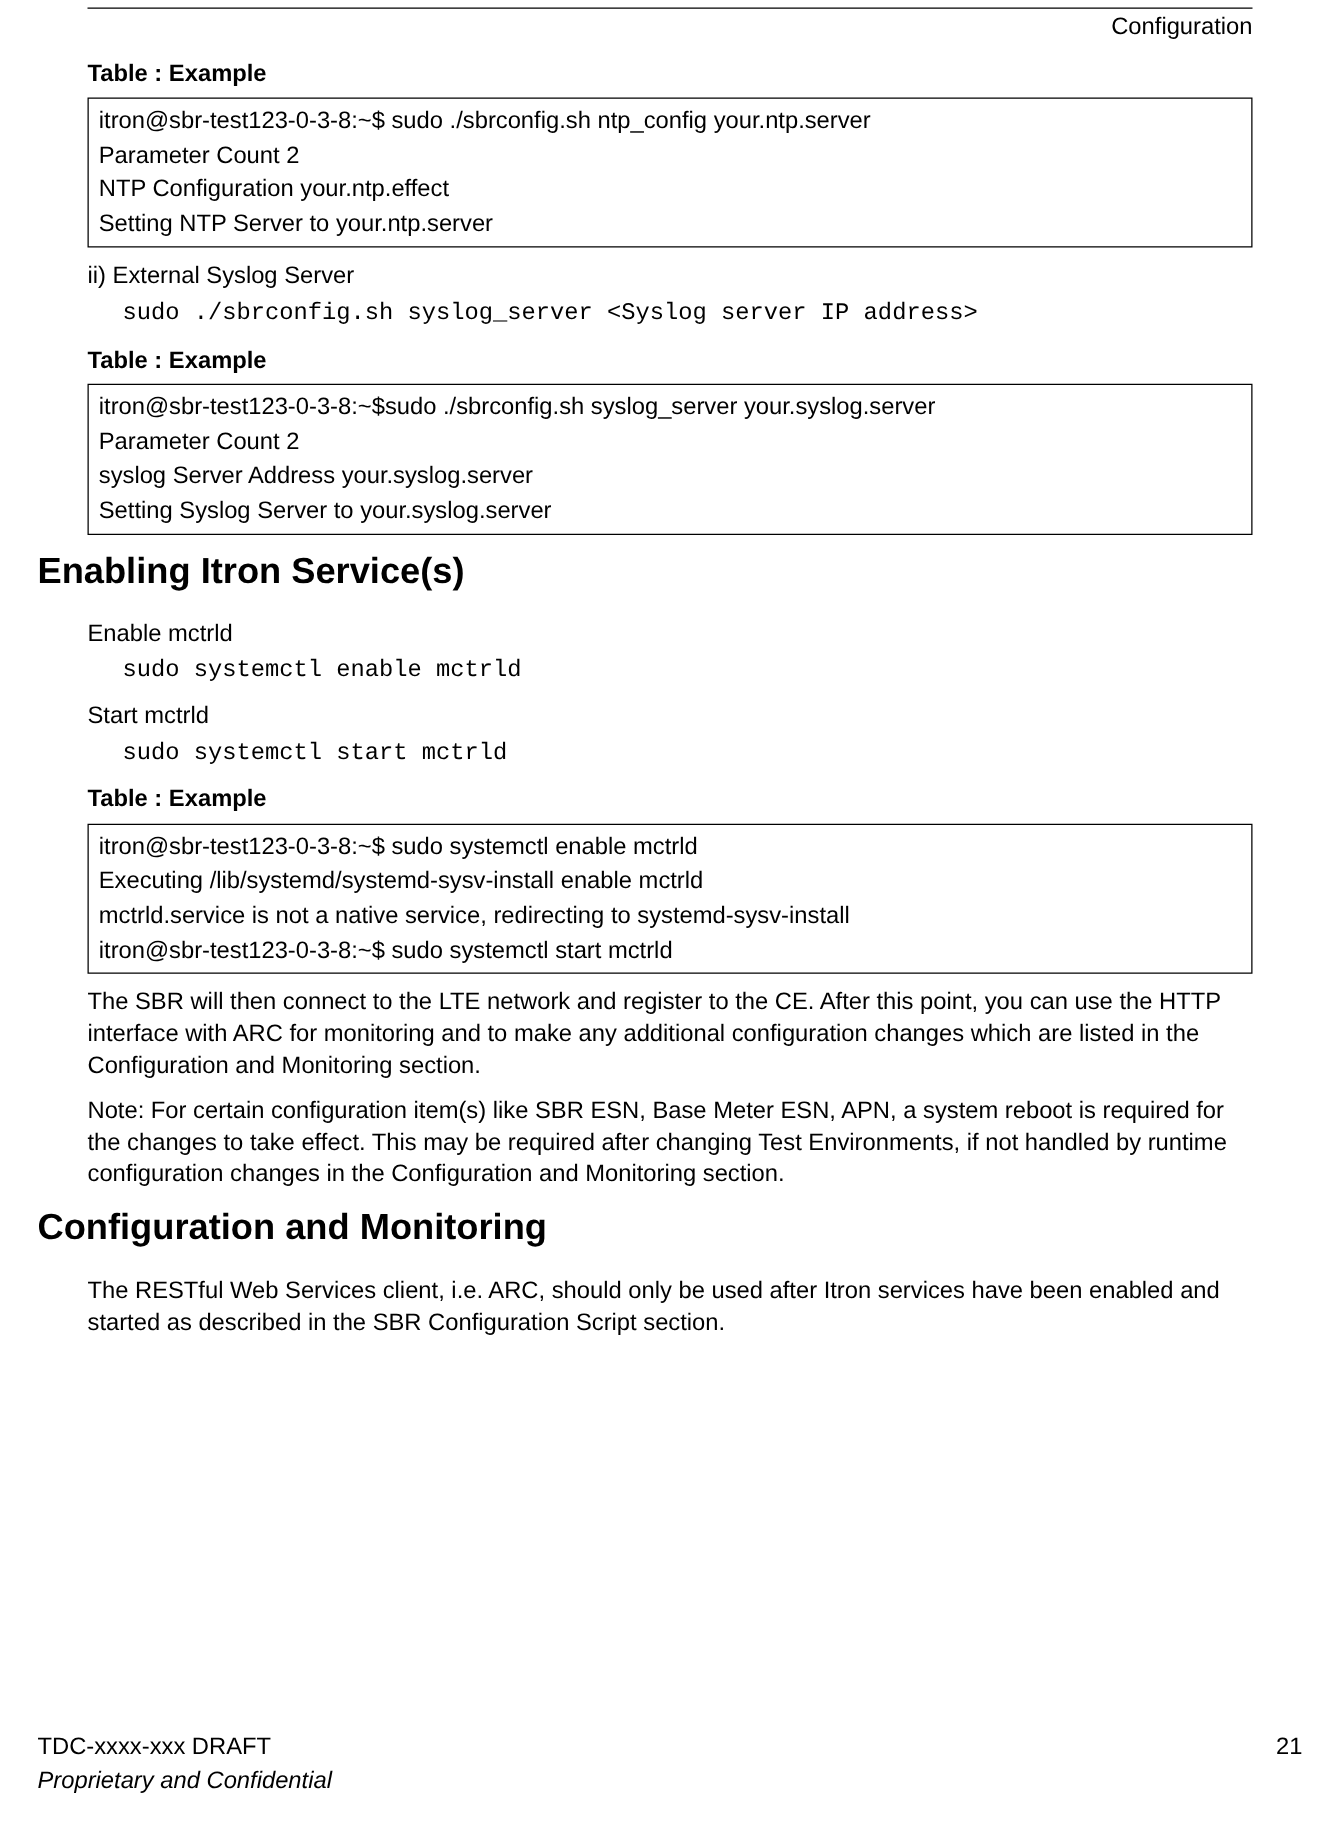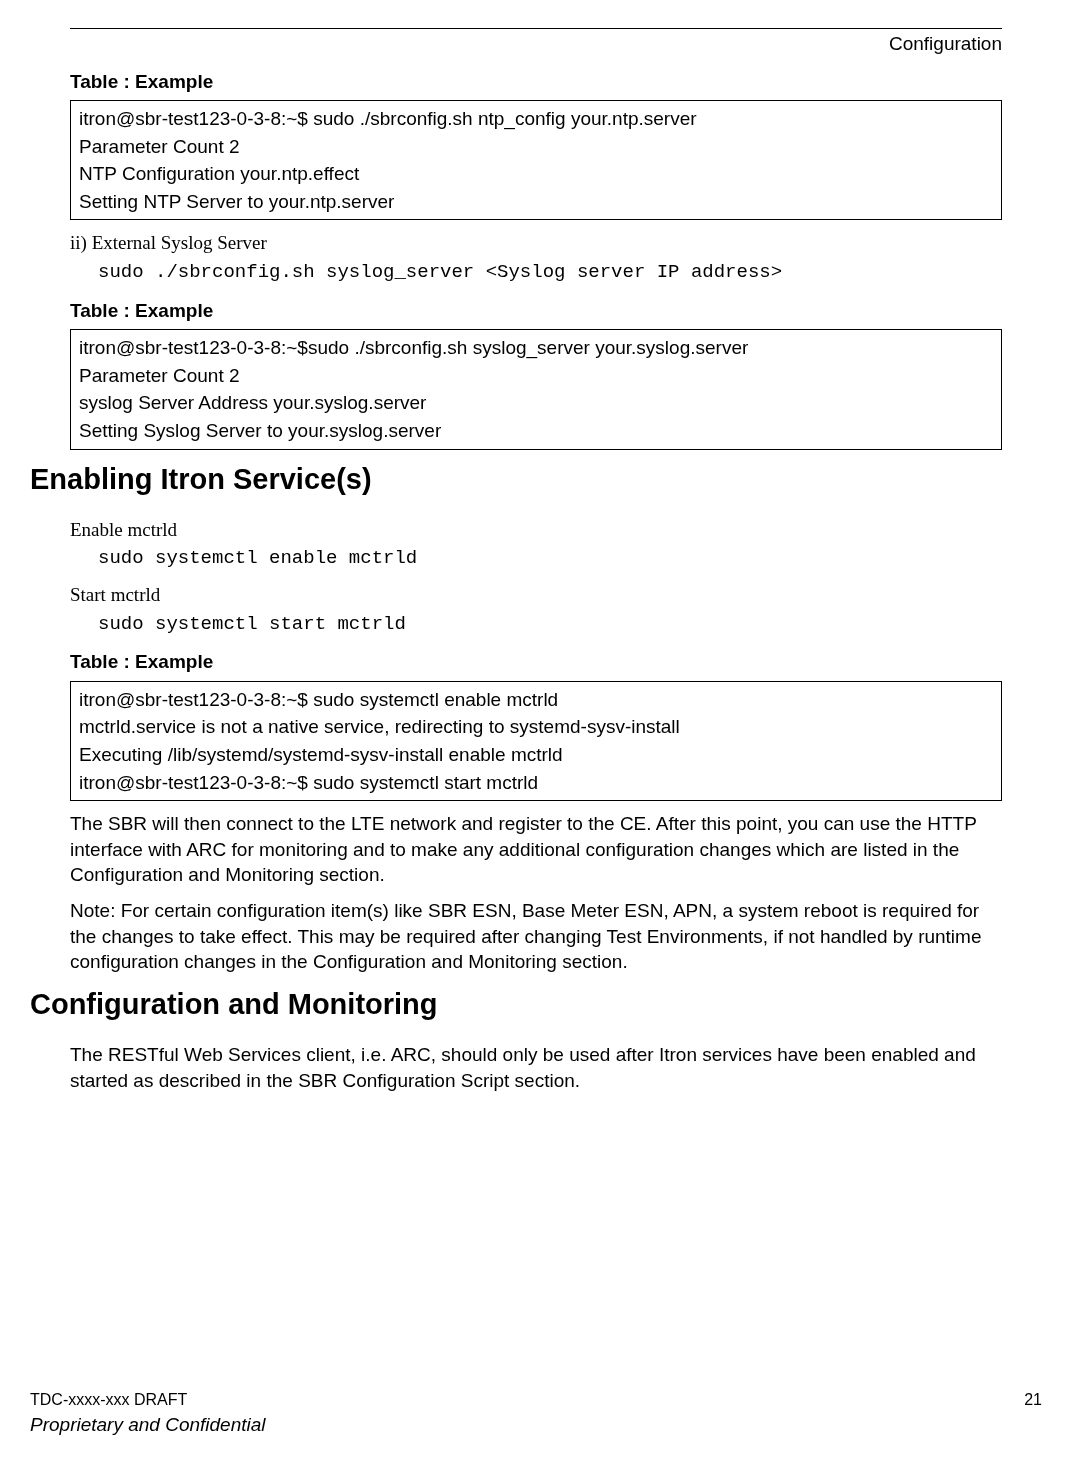--- a/index.html
+++ b/index.html
@@ -8,21 +8,21 @@
       line-height: 1.35;
       color: #000;
       margin: 0;
       padding: 0;
       width: 1072px;
       height: 1460px;
       box-sizing: border-box;
       position: relative;
     }
     .page {
-      padding: 28px 70px 0 70px;
+      padding: 6px 70px 0 70px;
     }
     .header-line {
       border-top: 1px solid #000;
       margin-bottom: 2px;
     }
     .header-title {
       text-align: right;
       font-size: 19px;
       margin-bottom: 10px;
     }
@@ -33,21 +33,20 @@
     }
     .code-box {
       border: 1px solid #000;
       padding: 4px 8px;
       margin-bottom: 10px;
       line-height: 1.45;
     }
     .sub-label {
       margin-top: 8px;
       margin-bottom: 4px;
-      font-family: Liberation Serif, serif;
     }
     .mono {
       font-family: "Courier New", Courier, monospace;
       font-size: 19px;
       padding-left: 28px;
       margin-top: 4px;
       margin-bottom: 10px;
       white-space: pre;
     }
     h1 {
@@ -61,21 +60,21 @@
     }
     .footer {
       position: absolute;
       bottom: 22px;
       left: 30px;
       right: 30px;
     }
     .footer-row {
       display: flex;
       justify-content: space-between;
-      font-size: 16px;
+      font-size: 19px;
       text-align: center;
     }
     .footer-center {
       text-align: left;
       font-style: italic;
       font-size: 19px;
       margin-top: 2px;
     }
   </style>
 </head>
@@ -108,22 +107,22 @@
 
   <div class="sub-label">Enable mctrld</div>
   <div class="mono">sudo systemctl enable mctrld</div>
 
   <div class="sub-label">Start mctrld</div>
   <div class="mono">sudo systemctl start mctrld</div>
 
   <div class="table-label">Table : Example</div>
   <div class="code-box">
     <div>itron@sbr-test123-0-3-8:~$ sudo systemctl enable mctrld</div>
+    <div>Executing /lib/systemd/systemd-sysv-install enable mctrld</div>
     <div>mctrld.service is not a native service, redirecting to systemd-sysv-install</div>
-    <div>Executing /lib/systemd/systemd-sysv-install enable mctrld</div>
     <div>itron@sbr-test123-0-3-8:~$ sudo systemctl start mctrld</div>
   </div>
 
   <div class="body-text">The SBR will then connect to the LTE network and register to the CE. After this point, you can use the HTTP interface with ARC for monitoring and to make any additional configuration changes which are listed in the Configuration and Monitoring section.</div>
   <div class="body-text">Note: For certain configuration item(s) like SBR ESN, Base Meter ESN, APN, a system reboot is required for the changes to take effect. This may be required after changing Test Environments, if not handled by runtime configuration changes in the Configuration and Monitoring section.</div>
 
   <h1>Configuration and Monitoring</h1>
 
   <div class="body-text">The RESTful Web Services client, i.e. ARC, should only be used after Itron services have been enabled and started as described in the SBR Configuration Script section.</div>
 </div>

